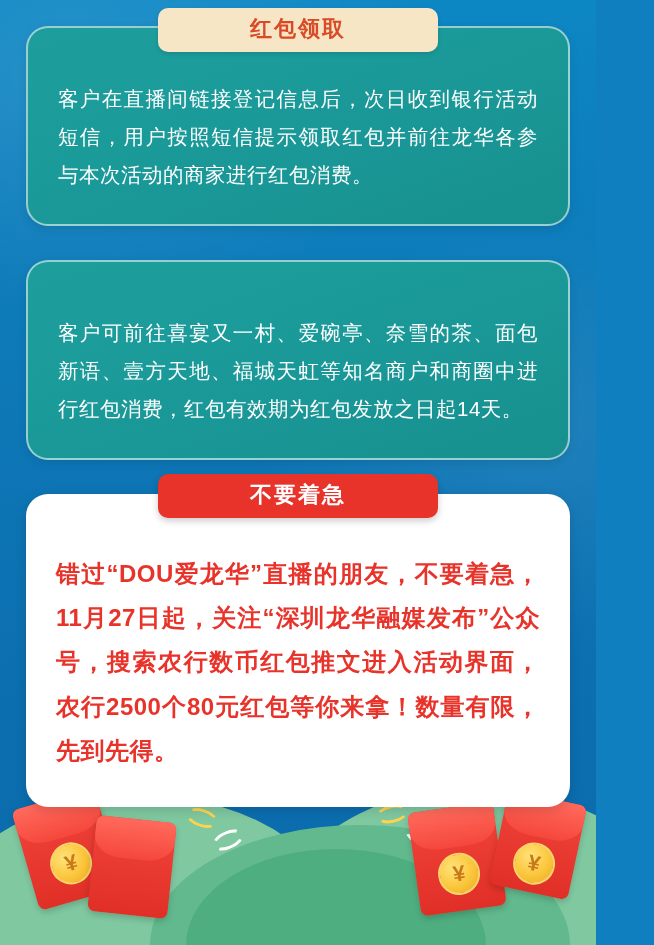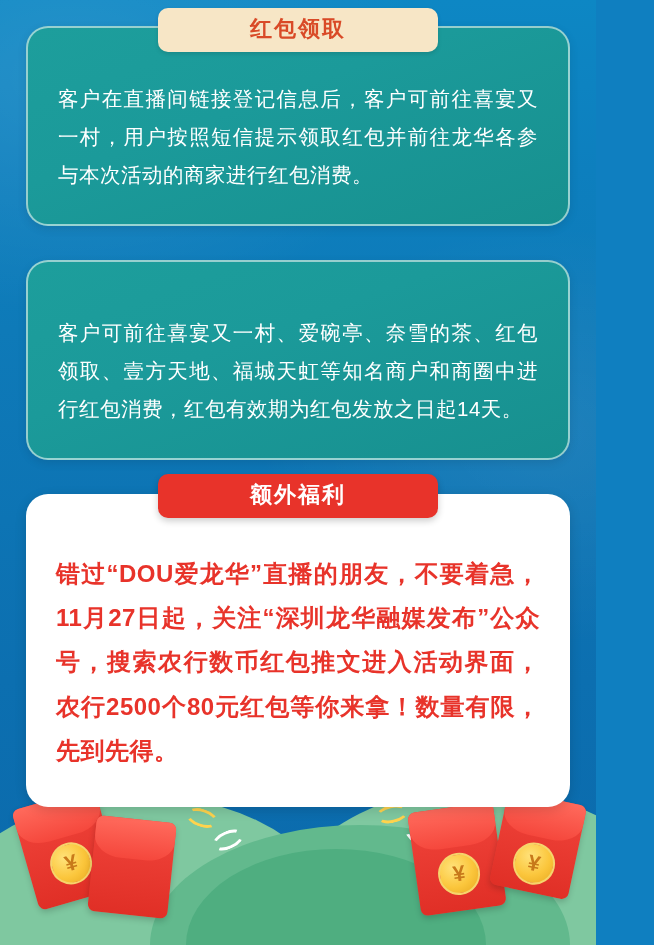--- a/index.html
+++ b/index.html
@@ -202,32 +202,32 @@
 <body>
 
 <div class="page">
   <div class="bg-sheen"></div>
 
   <div class="content">
 
     <div class="card card-teal" style="margin-top:26px;">
       <div class="pill pill-cream">红包领取</div>
       <div class="card-body">
-        <p class="text-white" style="margin:0;">客户在直播间链接登记信息后，客户可前往喜宴又一村，用户按照短信提示领取红包并前往龙华各参与本次活动的商家进行红包消费。</p>
+        <p class="text-white" style="margin:0;">客户在直播间链接登记信息后，次日收到银行活动短信，用户按照短信提示领取红包并前往龙华各参与本次活动的商家进行红包消费。</p>
       </div>
     </div>
 
     <div class="card card-teal">
       <div class="card-body">
-        <p class="text-white" style="margin:0;">客户可前往喜宴又一村、爱碗亭、奈雪的茶、红包领取、壹方天地、福城天虹等知名商户和商圈中进行红包消费，红包有效期为红包发放之日起14天。</p>
+        <p class="text-white" style="margin:0;">客户可前往喜宴又一村、爱碗亭、奈雪的茶、面包新语、壹方天地、福城天虹等知名商户和商圈中进行红包消费，红包有效期为红包发放之日起14天。</p>
       </div>
     </div>
 
     <div class="card card-white">
-      <div class="pill pill-red">额外福利</div>
+      <div class="pill pill-red">不要着急</div>
       <div class="card-body">
         <p class="text-red" style="margin:0;">错过“DOU爱龙华”直播的朋友，不要着急，11月27日起，关注“深圳龙华融媒发布”公众号，搜索农行数币红包推文进入活动界面，农行2500个80元红包等你来拿！数量有限，先到先得。</p>
       </div>
     </div>
 
   </div>
 
   <div class="footer-art">
     <div class="hill hill-a"></div>
     <div class="hill hill-c"></div>

